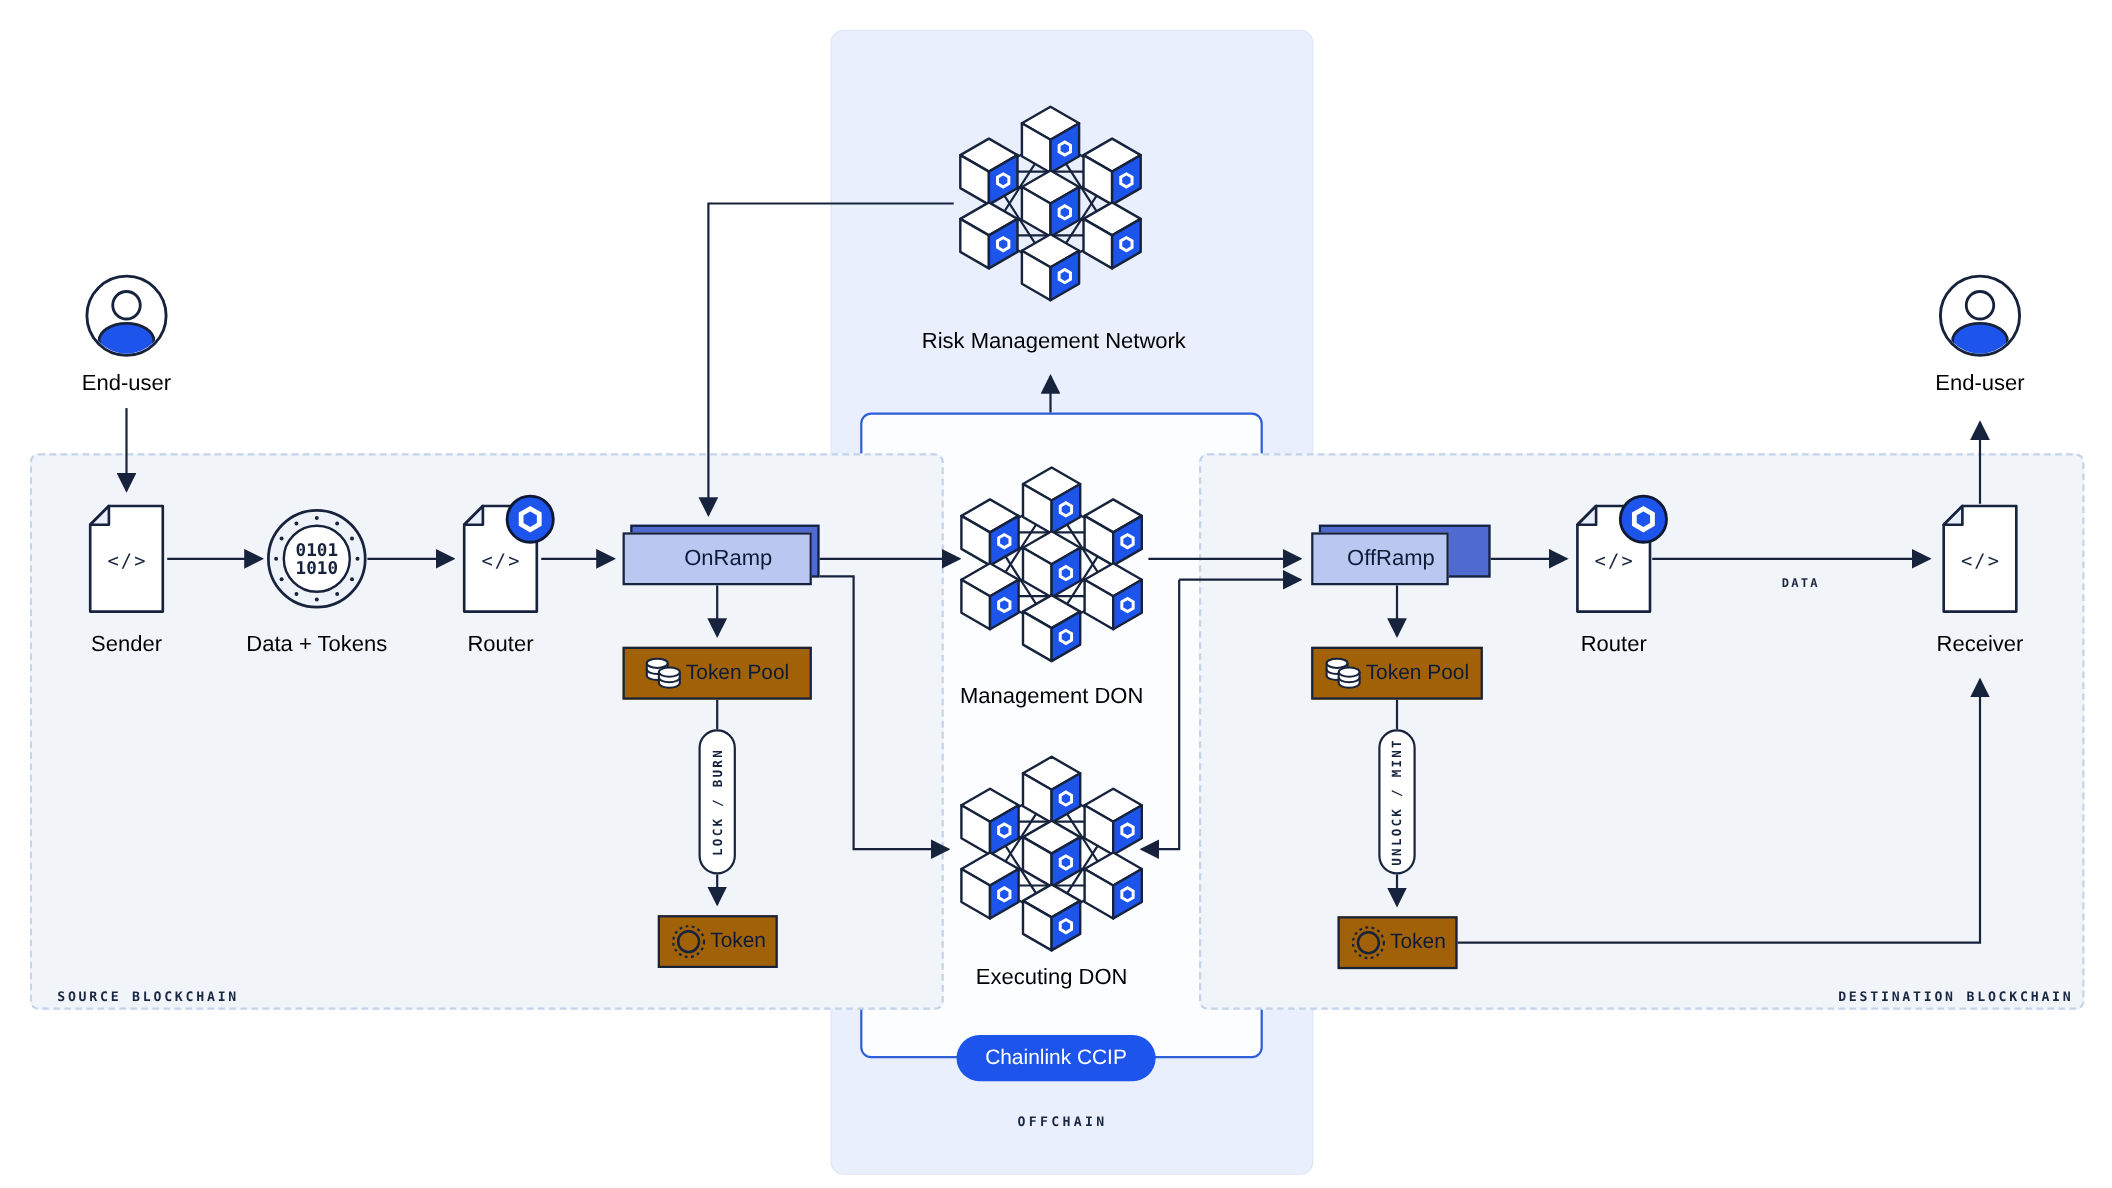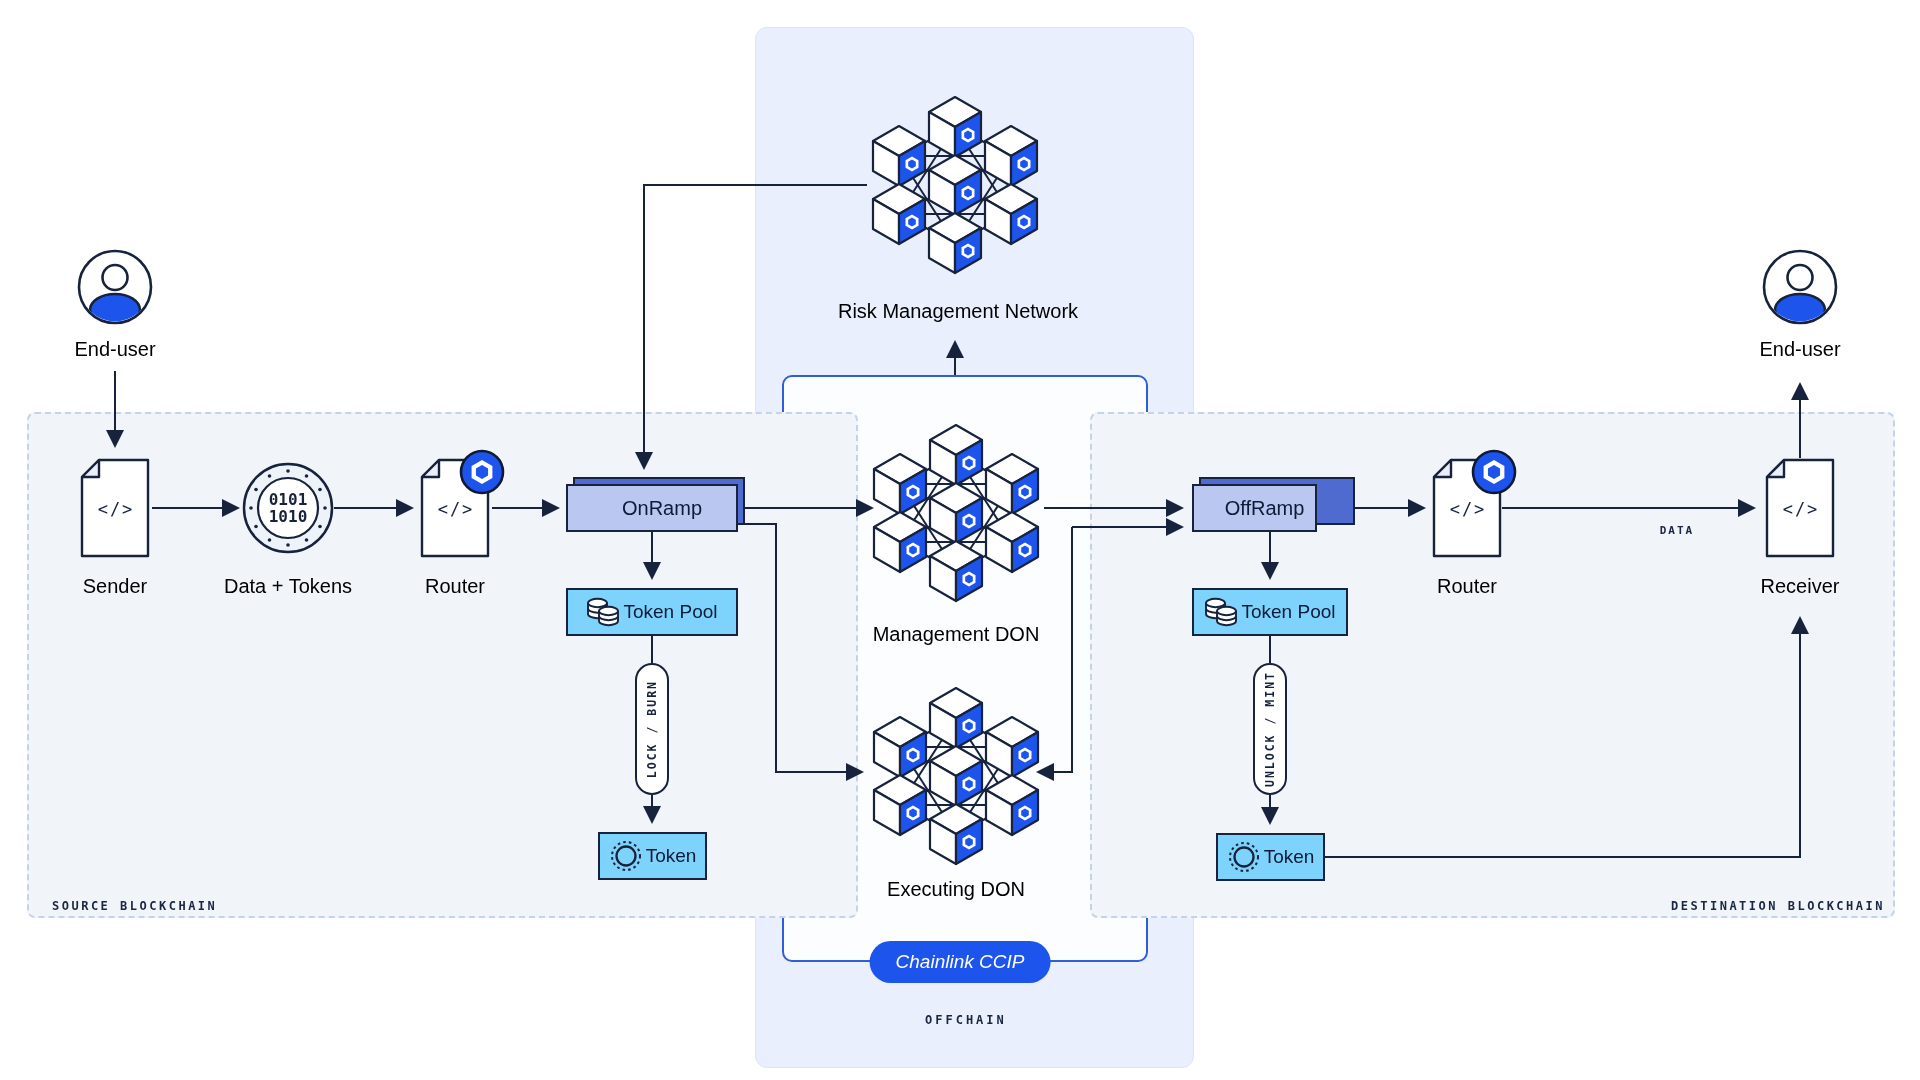--- a/index.html
+++ b/index.html
@@ -17,35 +17,35 @@
   #dst-panel{left:1090px;width:805px;}
   
   #wires{left:0;top:0;z-index:5;pointer-events:none;}
   
   .node{z-index:10;}
   .ramp-back{width:172px;height:48px;background:#4f6bd0;border:2.5px solid #17233d;
              box-sizing:border-box;z-index:9;}
   .ramp-front{width:172px;height:48px;background:#b9c7f1;border:2.5px solid #17233d;
               box-sizing:border-box;z-index:10;display:flex;align-items:center;justify-content:center;
               font-size:20px;font-weight:500;color:#0d1b38;padding-left:20px;}
-  .wbox{background:#7dd3fc;border:2.5px solid #17233d;box-sizing:border-box;display:flex;
+  .wbox{background:#a16207;border:2.5px solid #17233d;box-sizing:border-box;display:flex;
         align-items:center;justify-content:center;gap:3px;font-size:19px;font-weight:500;color:#0d1b38;}
   .pill{width:34px;height:132px;background:#ffffff;border:2.5px solid #17233d;border-radius:17px;
         box-sizing:border-box;display:flex;align-items:center;justify-content:center;}
   .pill span{writing-mode:vertical-rl;transform:rotate(180deg);
              font-family:"DejaVu Sans Mono",monospace;font-size:11.5px;font-weight:700;
              letter-spacing:2px;color:#17233d;white-space:nowrap;}
   .clabel{transform:translate(-50%,-50%);white-space:nowrap;font-size:20px;font-weight:500;
           color:#000000;z-index:11;}
   .mono-label{font-family:"DejaVu Sans Mono",monospace;font-size:12px;font-weight:700;
               letter-spacing:2.5px;color:#1a2742;z-index:11;white-space:nowrap;}
   .ccip-pill{transform:translate(-50%,-50%);background:#1d55ec;color:#ffffff;border-radius:22px;
-             padding:10px 26px;font-size:19px;font-weight:500;white-space:nowrap;z-index:12;font-style:italic;}
+             padding:10px 26px;font-size:19px;font-weight:500;white-space:nowrap;z-index:12;}
   .data-label{transform:translate(-50%,-50%);font-family:"DejaVu Sans Mono",monospace;
-              font-size:11px;font-weight:700;letter-spacing:2px;color:#1a2742;z-index:11;margin-left:40px;}
+              font-size:11px;font-weight:700;letter-spacing:2px;color:#1a2742;z-index:11;}
 </style>
 </head>
 <body>
 
 <div id="canvas">
 
   <div class="abs offchain-panel"></div>
   <div class="abs inner-box"></div>
   <div class="abs chain-panel" id="src-panel"></div>
   <div class="abs chain-panel" id="dst-panel"></div>

